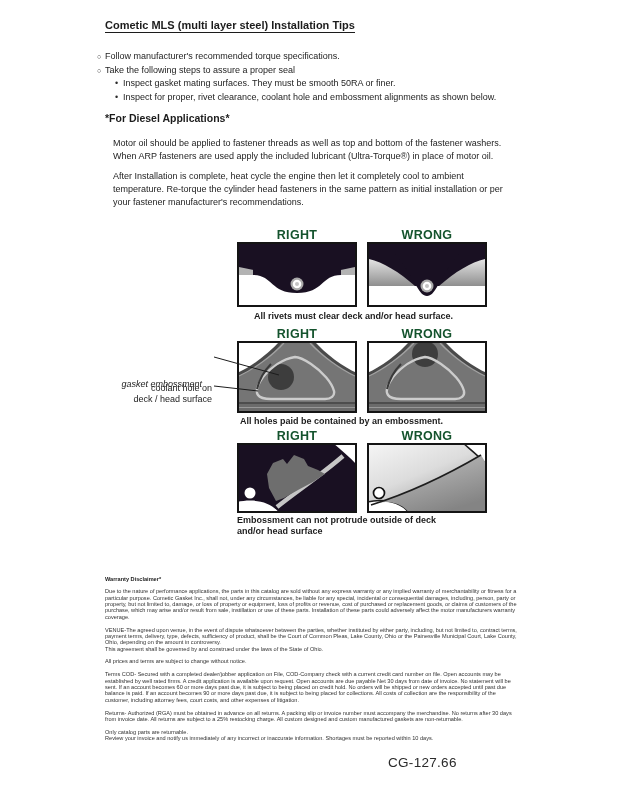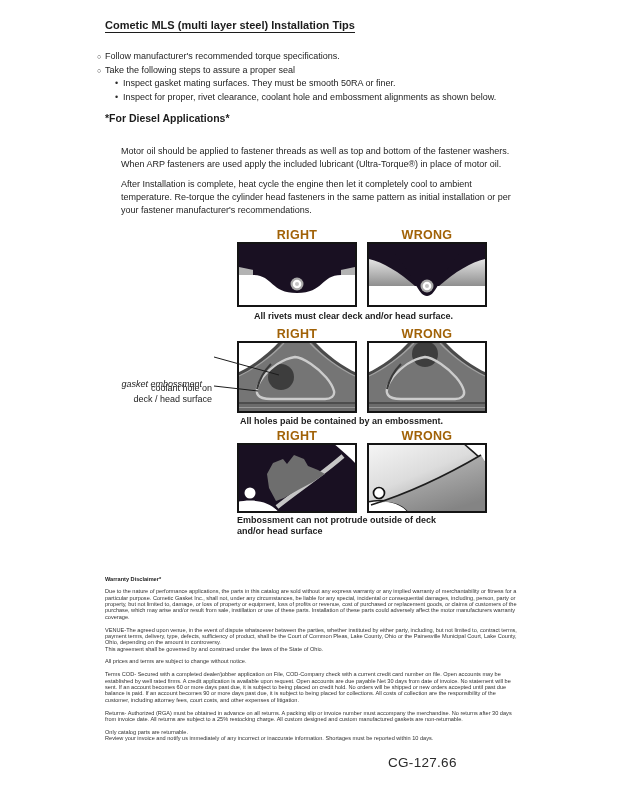--- a/index.html
+++ b/index.html
@@ -7,25 +7,25 @@
         font-family:"Liberation Sans","DejaVu Sans",sans-serif;color:#242424;}
   .abs{position:absolute;}
   .title{left:105px;top:19px;font-size:11px;font-weight:bold;color:#1c1c1c;
          border-bottom:1.5px solid #1c1c1c;padding-bottom:1px;margin:0;}
   .tips{left:97px;top:50px;width:430px;font-size:9px;line-height:13.5px;}
   .tiprow{display:flex;}
   .tiprow .mk{width:8px;flex:0 0 8px;font-size:7px;line-height:13.5px;color:#2a2a2a;}
   .tiprow.sub{margin-left:18px;}
   .tiprow.sub .mk{font-size:9px;}
   .dh{left:105px;top:112px;font-size:10.5px;font-weight:bold;color:#1c1c1c;}
-  .dp{margin:16px;width:402px;font-size:9px;line-height:13px;}
+  .dp{margin:8px;width:402px;font-size:9px;line-height:13px;}
   #dp1{left:105px;top:129px;}
   #dp2{left:105px;top:162px;}
   #dp3{left:105px;top:207px;}
-  .rw{width:120px;text-align:center;font-size:12.5px;font-weight:bold;color:#a16207;letter-spacing:.3px;}
+  .rw{width:120px;text-align:center;font-size:12.5px;font-weight:bold;color:#14532d;letter-spacing:.3px;}
   .cap{font-size:9px;font-weight:bold;color:#1c1c1c;white-space:pre-line;line-height:11px;}
   .panel{display:block;}
   .side{width:106px;text-align:right;font-size:9px;line-height:10.5px;color:#1c1c1c;}
   #l-rw-1{left:237px;top:228px;} #l-wr-1{left:367px;top:228px;}
   #p-rw-1{left:237px;top:242px;} #p-wr-1{left:367px;top:242px;}
   #cap1{left:254px;top:311px;}
   #l-rw-2{left:237px;top:327px;} #l-wr-2{left:367px;top:327px;}
   #p-rw-2{left:237px;top:341px;} #p-wr-2{left:367px;top:341px;}
   #cap2{left:240px;top:416px;}
   #callout1{left:106px;top:343px;margin-top:40px;} #callout2{left:96px;top:379px;font-style:italic;}

